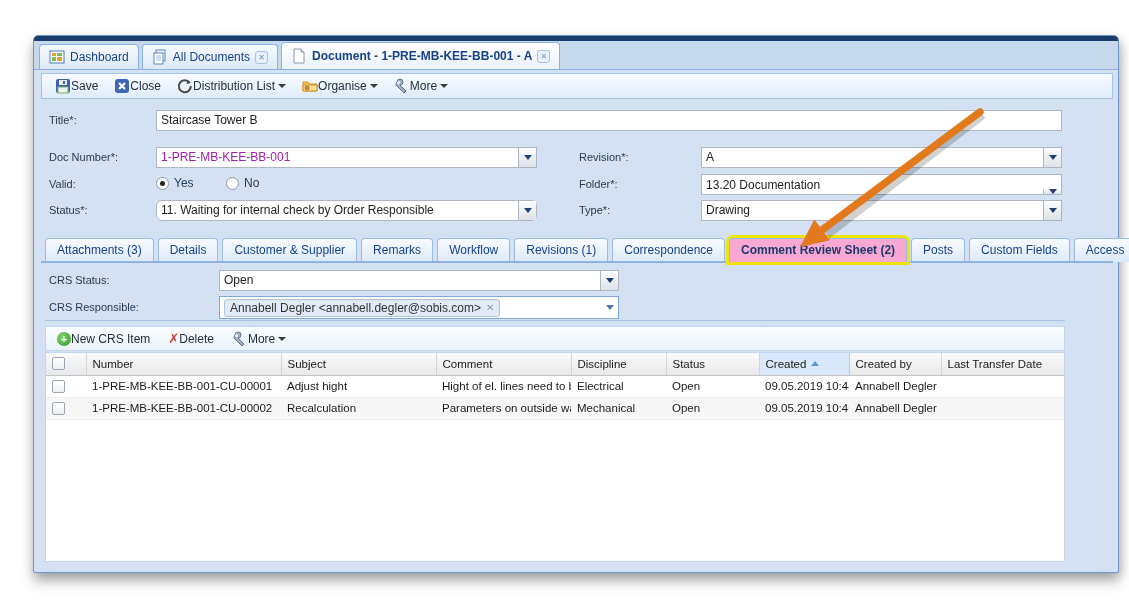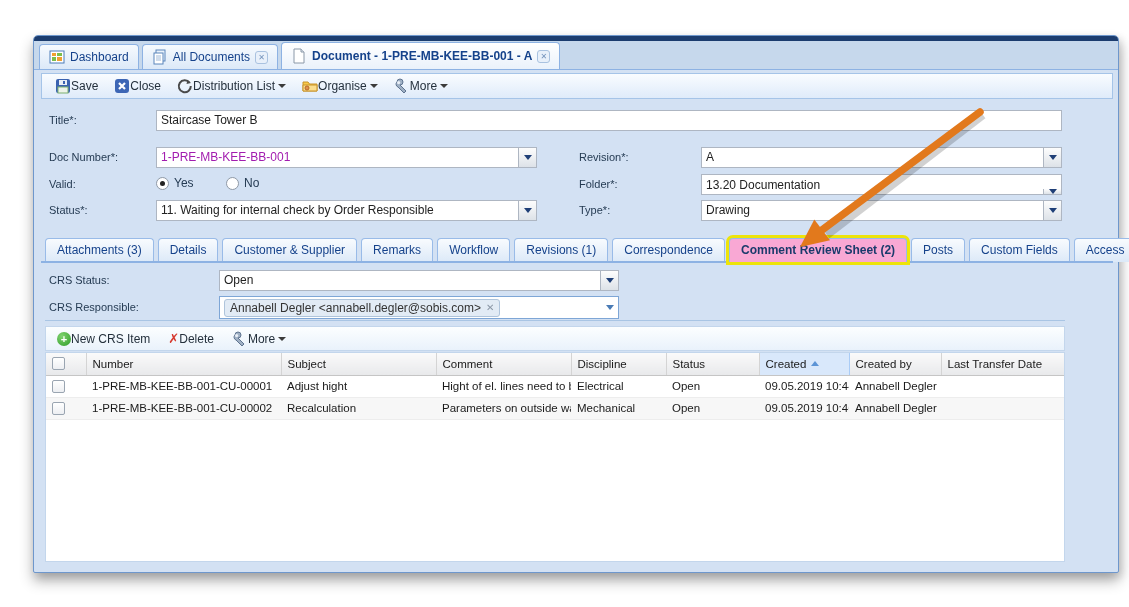--- a/index.html
+++ b/index.html
@@ -183,21 +183,21 @@
   </div>
   <div class="flabel" style="left:545px; top:142px;">Folder*:</div>
   <div class="combo" style="left:667px; top:138px; width:361px;align-items:flex-end;">
     <span class="cval">13.20 Documentation</span>
     <span class="trigger">
         <span class="chev"></span>
       </span>
   </div>
 
   <div class="flabel" style="left:15px; top:168px;">Status*:</div>
-  <div class="combo" style="left:122px; top:164px; width:381px;">
+  <div class="combo" style="left:122px; top:164px; width:381px;border-radius:6px;">
     <span class="cval">11. Waiting for internal check by Order Responsible</span>
     <span class="trigger">
         <span class="chev"></span>
       </span>
   </div>
   <div class="flabel" style="left:545px; top:168px;">Type*:</div>
   <div class="combo" style="left:667px; top:164px; width:361px;">
     <span class="cval">Drawing</span>
     <span class="trigger">
         <span class="chev"></span>

